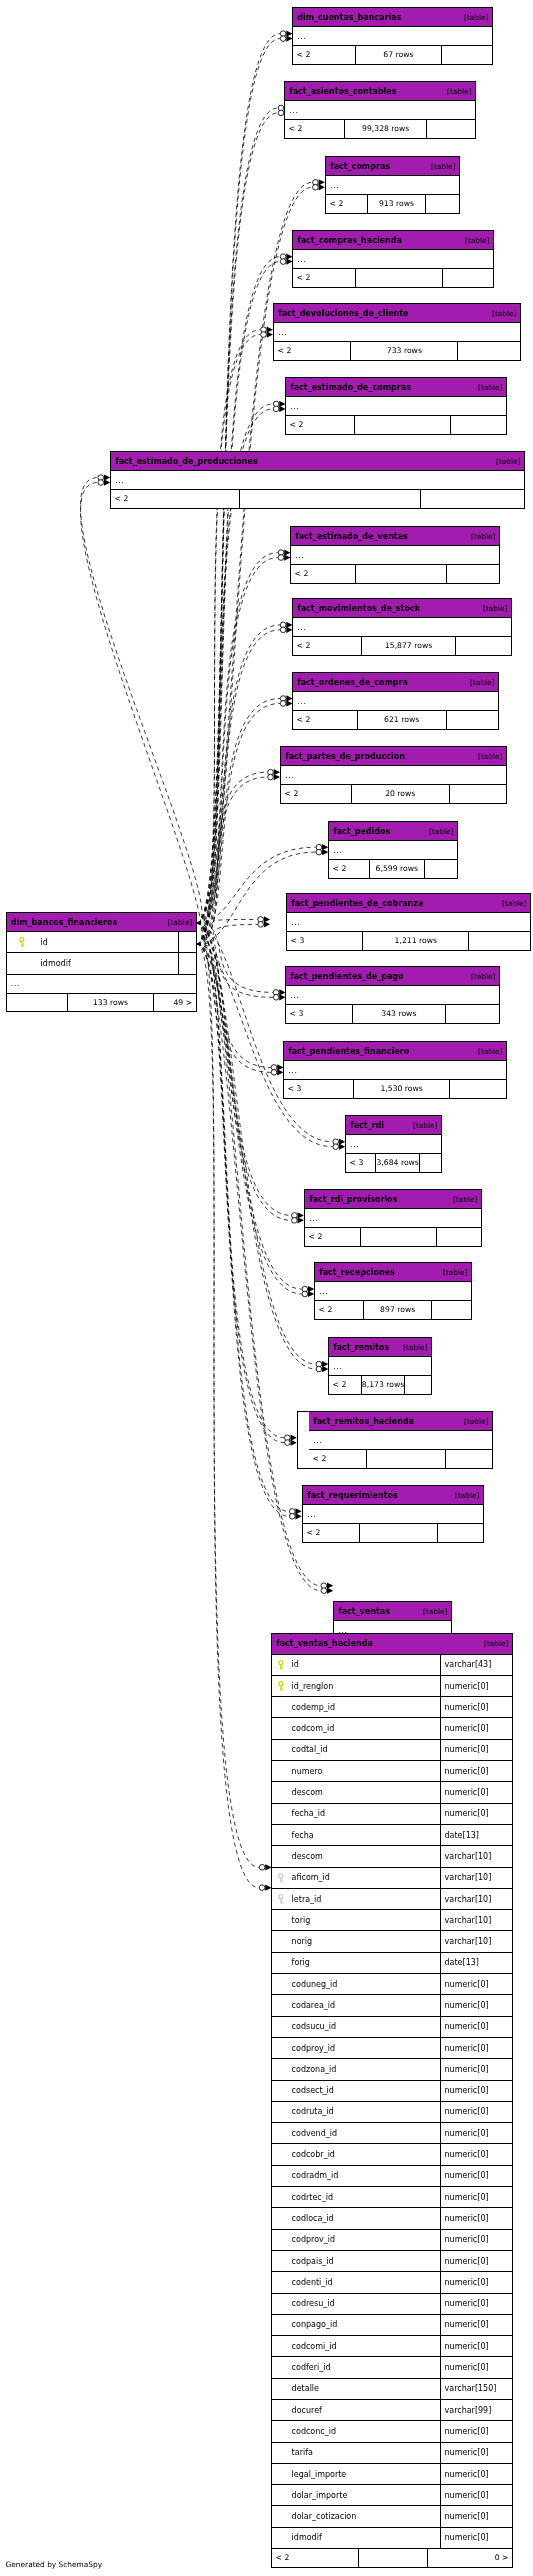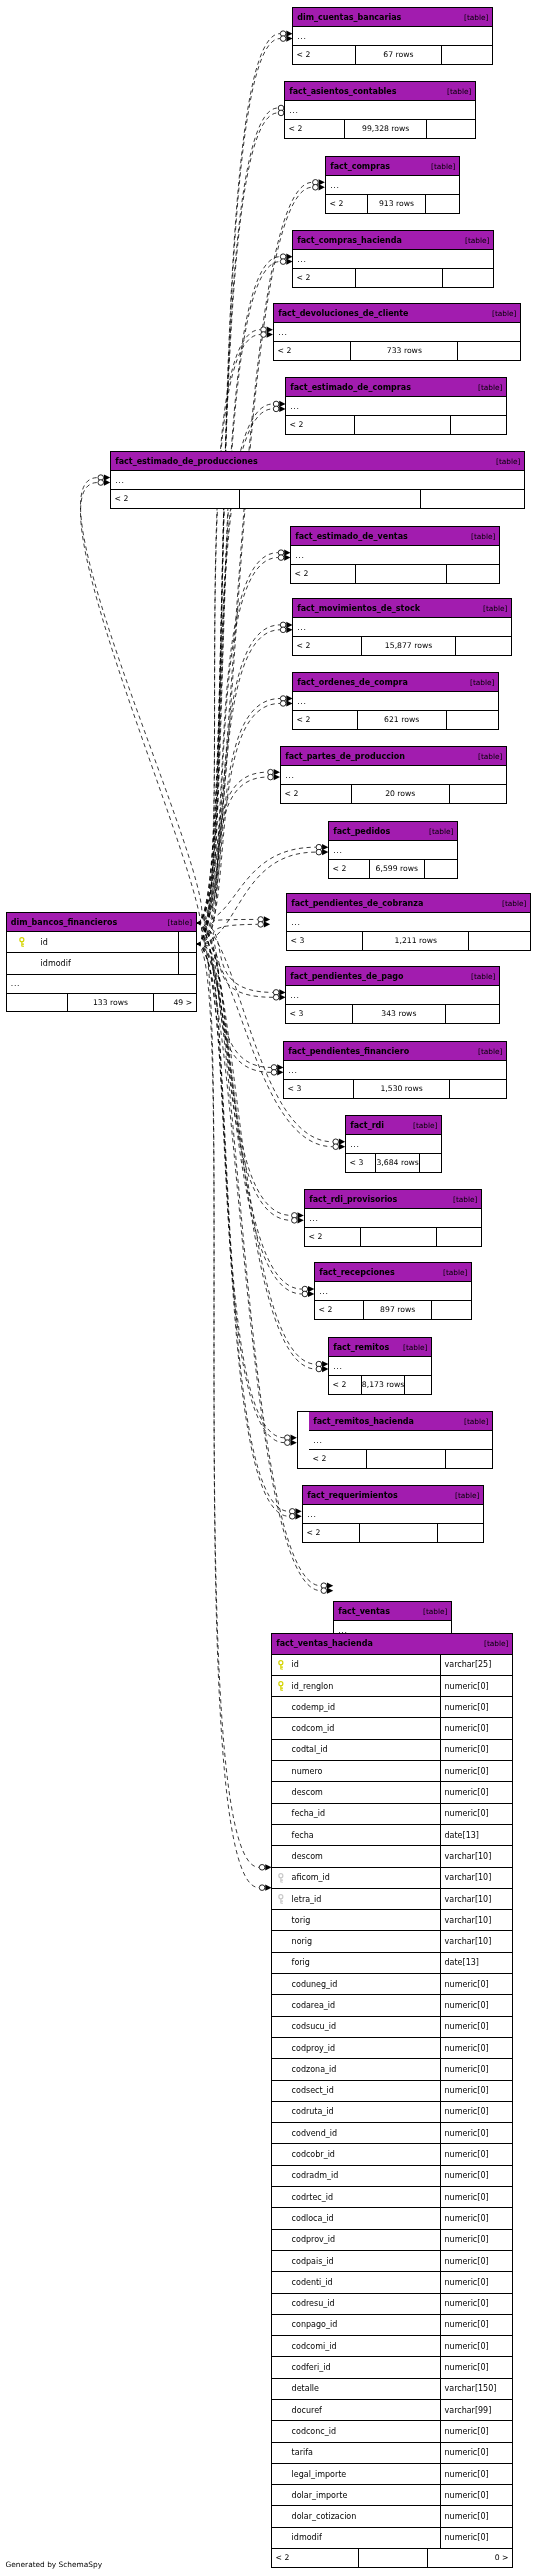--- a/index.html
+++ b/index.html
@@ -469,21 +469,21 @@
       <div class="hdr" style="height:19.6px">
         <span class="ttl">fact_ventas_hacienda</span>
         <span class="tag">[table]</span>
       </div>
       <div class="crow">
         <span class="keyic"><svg width="7.7" height="10.5" viewBox="0 0 11 15">
             <circle cx="5.5" cy="4.2" r="2.9" fill="none" stroke="#d4d400" stroke-width="1.7"></circle>
             <path d="M5.5 7.1 V14 M5.5 10.6 H8.6 M5.5 13.6 H8.6" fill="none" stroke="#d4d400" stroke-width="1.7"></path>
           </svg></span>
         <div class="cname">id</div>
-        <div class="ctype" style="width:72px">varchar[25]</div>
+        <div class="ctype" style="width:72px">varchar[43]</div>
       </div>
       <div class="crow">
         <span class="keyic"><svg width="7.7" height="10.5" viewBox="0 0 11 15">
             <circle cx="5.5" cy="4.2" r="2.9" fill="none" stroke="#d4d400" stroke-width="1.7"></circle>
             <path d="M5.5 7.1 V14 M5.5 10.6 H8.6 M5.5 13.6 H8.6" fill="none" stroke="#d4d400" stroke-width="1.7"></path>
           </svg></span>
         <div class="cname">id_renglon</div>
         <div class="ctype" style="width:72px">numeric[0]</div>
       </div>
       <div class="crow">

